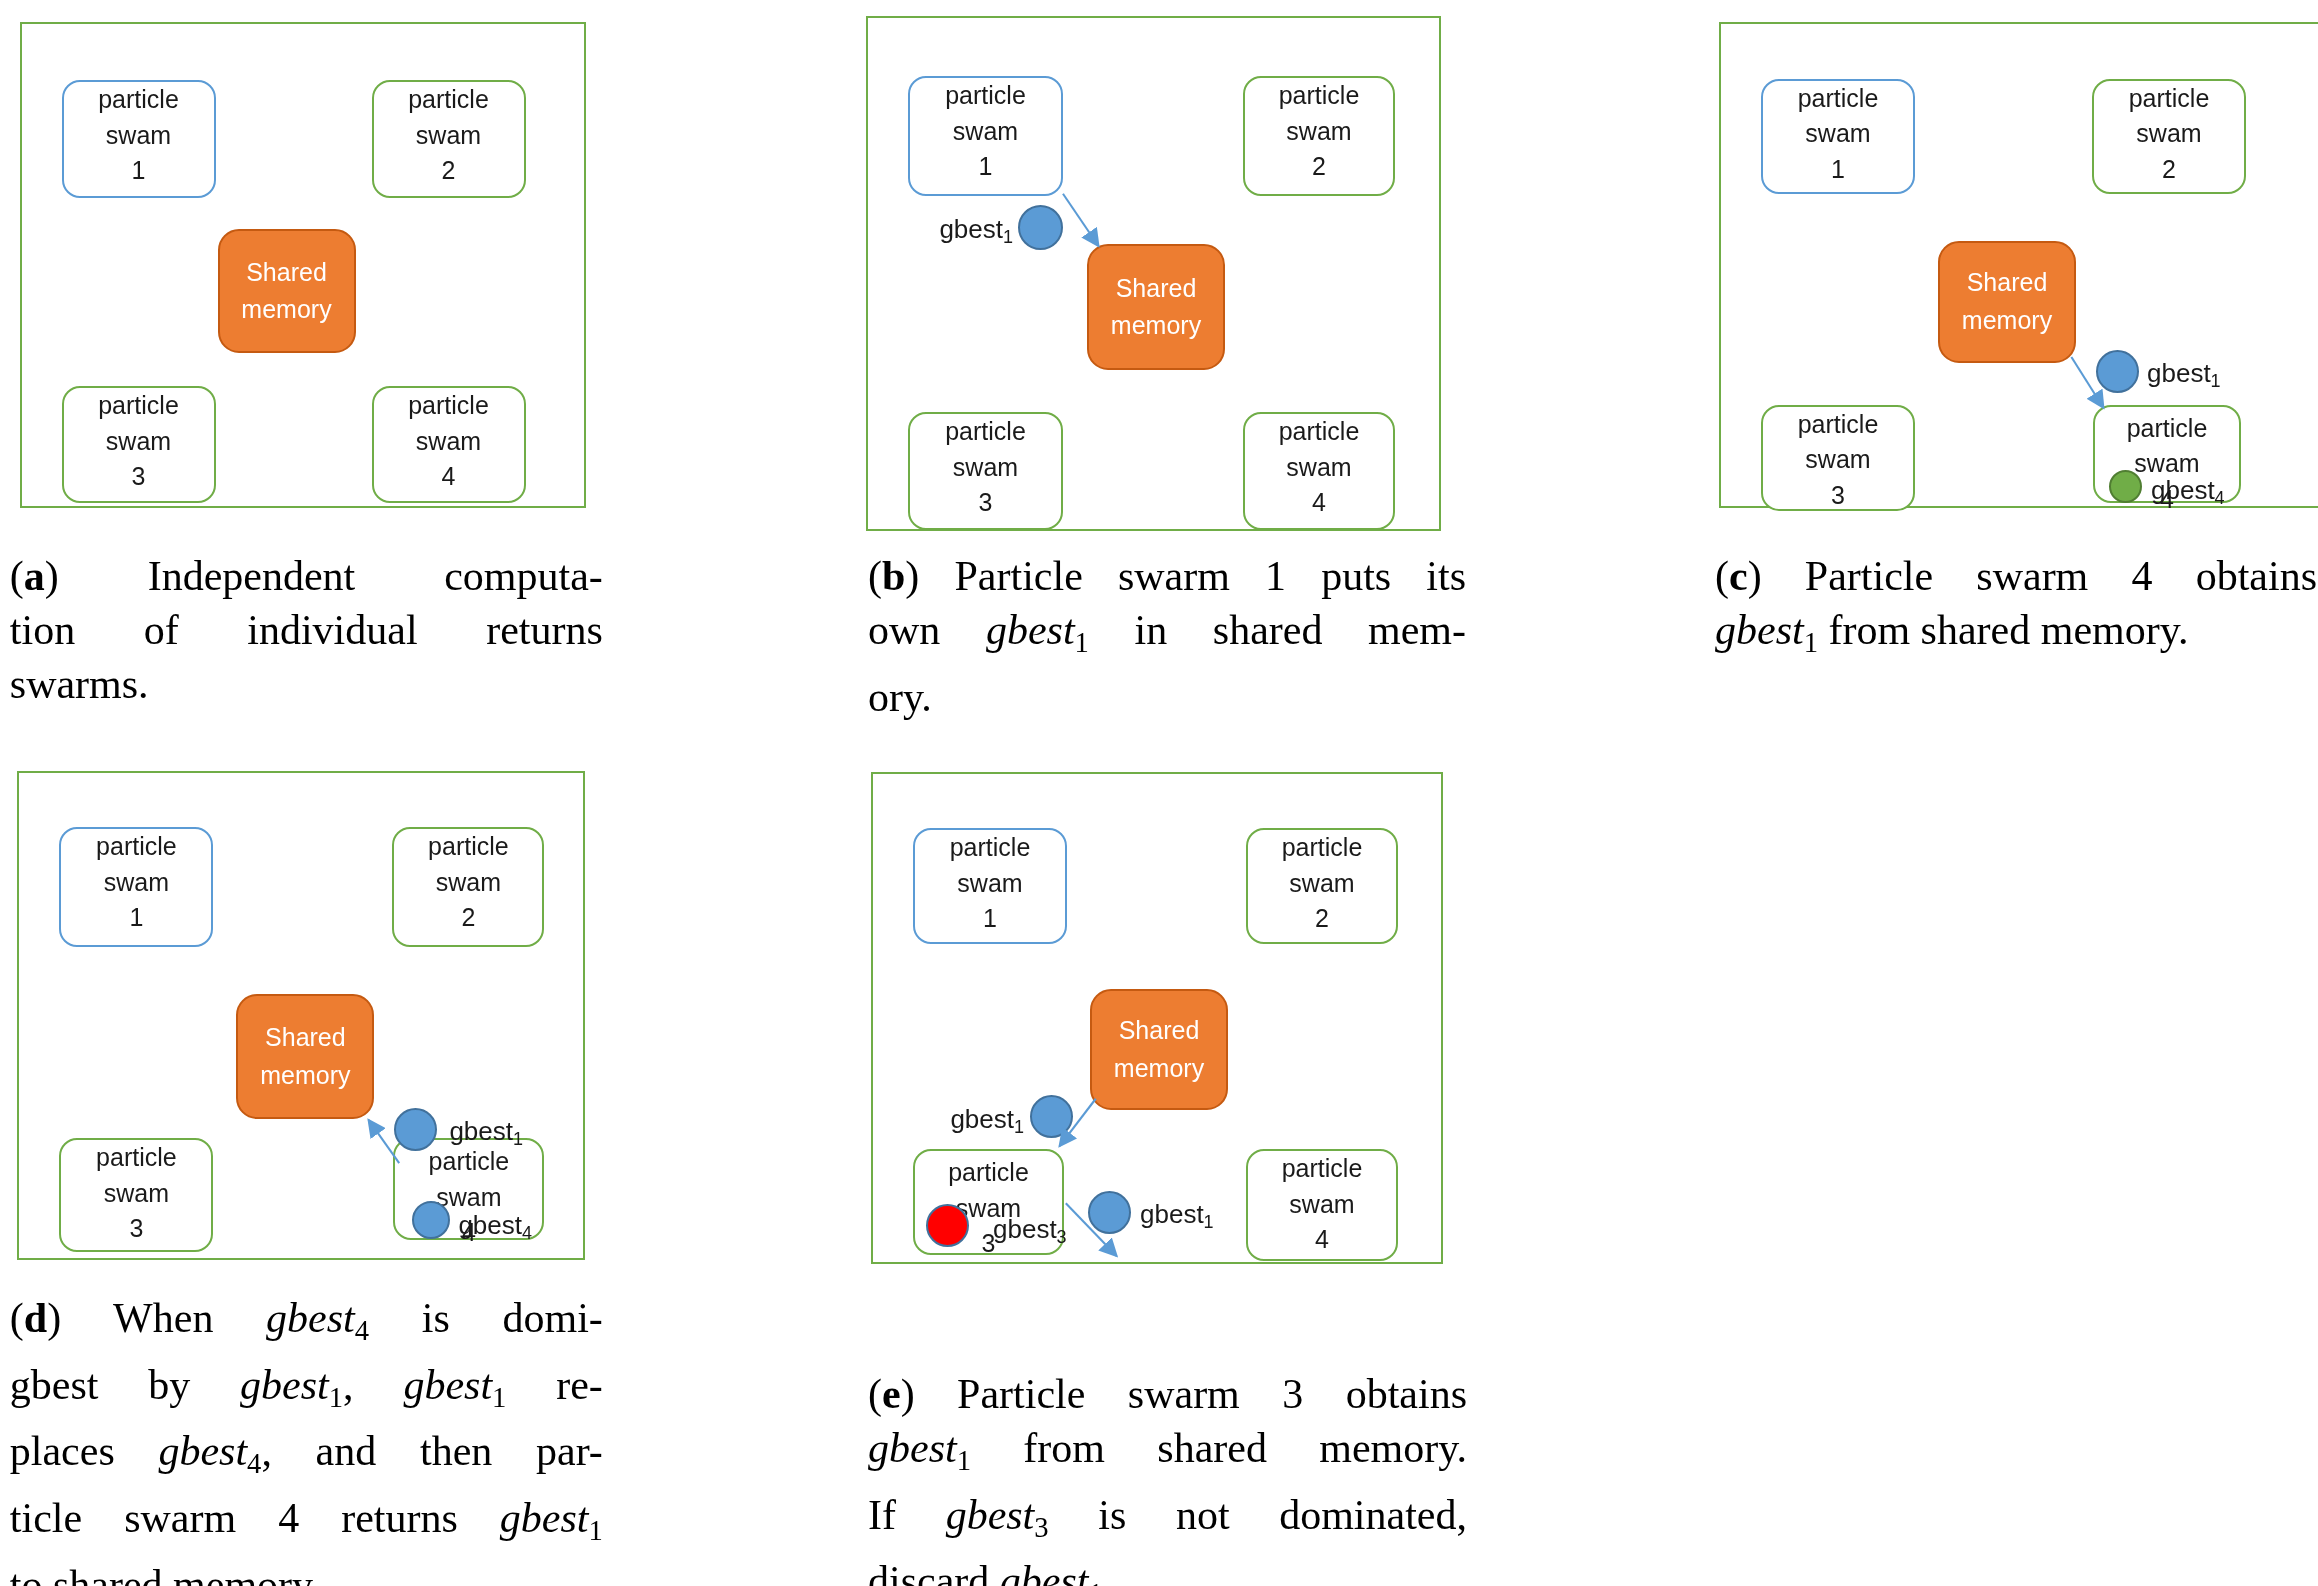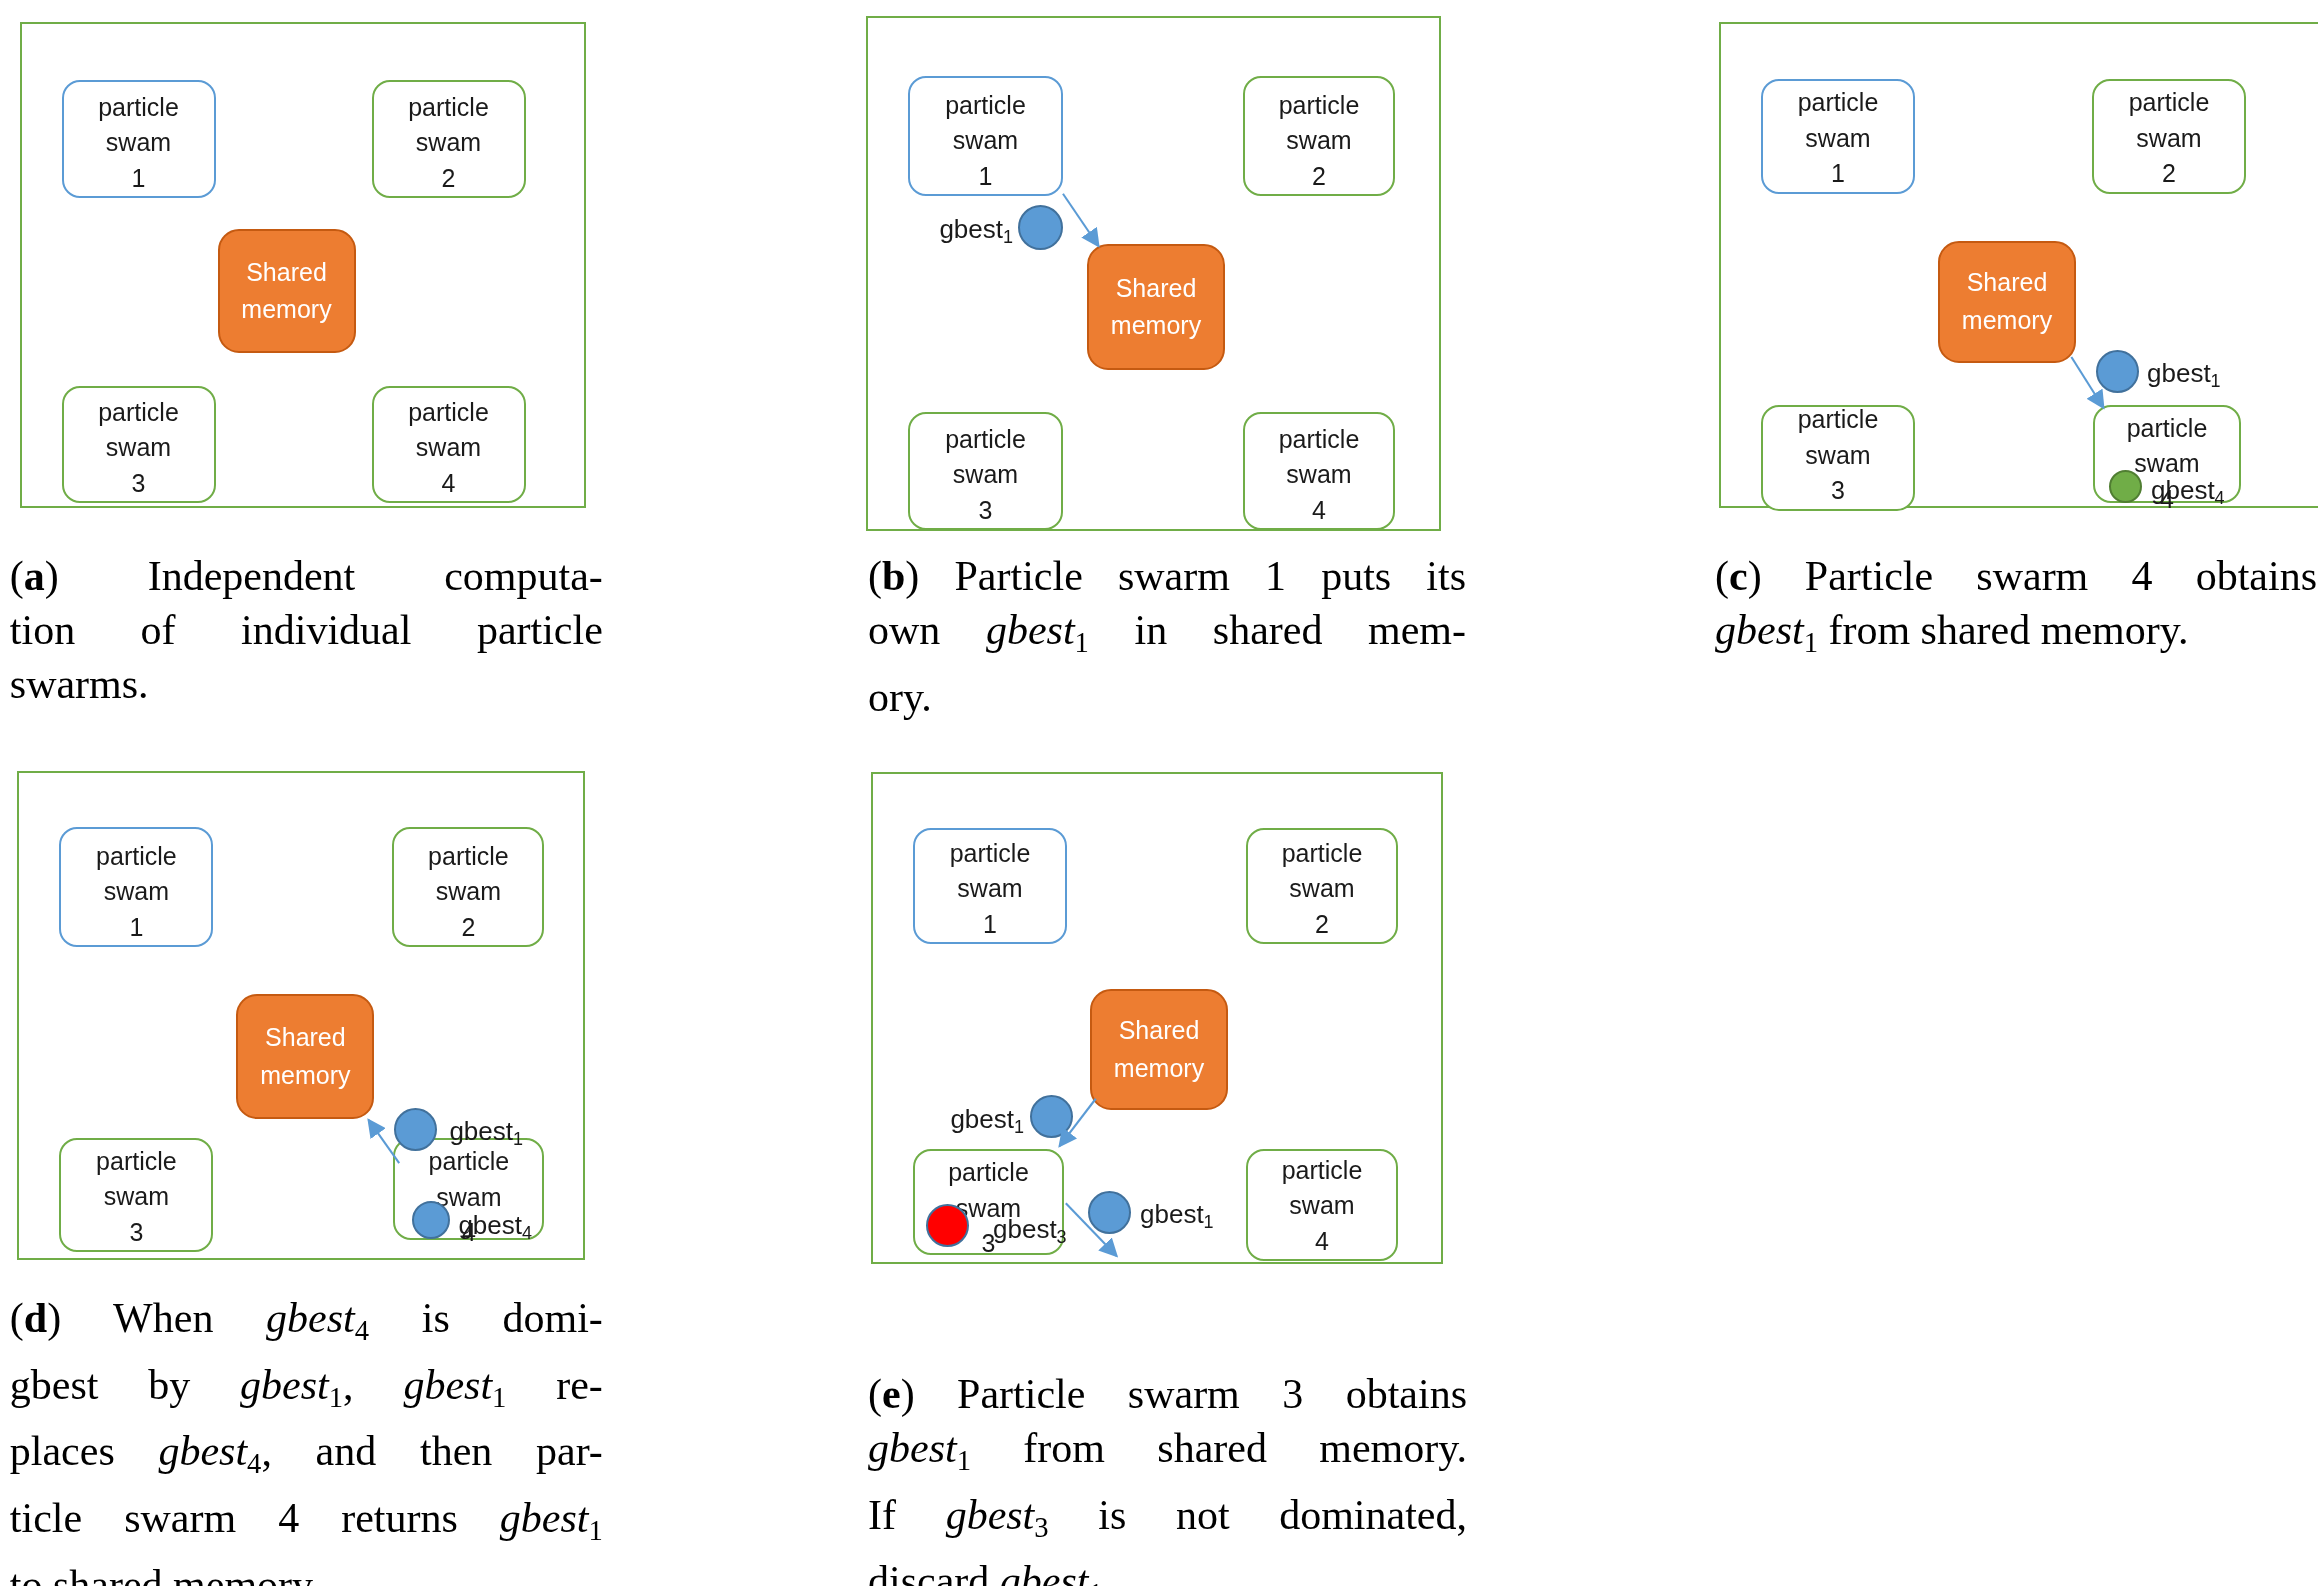--- a/index.html
+++ b/index.html
@@ -2,21 +2,21 @@
 <html style="font-size:11px"><head>
 <meta charset="utf-8">
 <style>
   html,body{margin:0;padding:0;background:#ffffff;}
   #fig{position:relative;width:2319px;height:1587px;background:#ffffff;
        font-family:"Liberation Sans",sans-serif;color:#1a1a1a;overflow:hidden;}
 
   
   .panel{position:absolute;border:2.1px solid #70AD47;background:#ffffff;}
   .sbox{position:absolute;border:2.1px solid #70AD47;border-radius:18px;background:#ffffff;
-        display:flex;align-items:flex-end;justify-content:center;text-align:center;
+        display:flex;align-items:flex-start;justify-content:center;text-align:center;
         font-size:25px;line-height:1.42;white-space:pre-line;}
   .sbox.blue{border-color:#5B9BD5;}
   .sbox.wide{align-items:flex-start;padding-top:4.2px;box-sizing:border-box;}
   .shared{position:absolute;background:#ED7D31;border:2.1px solid #C55A11;border-radius:21px;
           display:flex;align-items:center;justify-content:center;text-align:center;
           color:#ffffff;font-size:25px;line-height:1.5;white-space:pre-line;}
   .circle{position:absolute;border-radius:50%;box-sizing:border-box;}
   .c-blue{background:#5B9BD5;border:2.8px solid #41719C;}
   .c-green{background:#70AD47;border:2.8px solid #507E32;}
   .c-red{background:#FF0000;border:2.8px solid #41719C;}
@@ -171,21 +171,21 @@
             <path d="M0,0 L9,4.5 L0,9 z" fill="#5B9BD5"></path>
           </marker>
         </defs>
       <line x1="320" y1="466" x2="268" y2="534" stroke="#5B9BD5" stroke-width="3" marker-end="url(#ah-e)"></line>
       <line x1="277" y1="616" x2="350" y2="692" stroke="#5B9BD5" stroke-width="3" marker-end="url(#ah-e)"></line>
     </svg>
   </div>
 
   <div class="caption" style="left:9.8px;top:549px;width:593px">
     <div class="cl jl"><span>(</span><span class="bseg">a</span><span>)</span><span> Independent computa-</span></div>
-    <div class="cl jl"><span>tion of individual particle</span></div>
+    <div class="cl jl"><span>tion of individual returns</span></div>
     <div class="cl"><span>swarms.</span></div>
   </div>
 
   <div class="caption" style="left:868px;top:549px;width:598px">
     <div class="cl jl"><span>(</span><span class="bseg">b</span><span>)</span><span> Particle swarm 1 puts its</span></div>
     <div class="cl jl"><span>own </span><span class="it">gbest</span><span class="sb">1</span><span> in shared mem-</span></div>
     <div class="cl"><span>ory.</span></div>
   </div>
 
   <div class="caption" style="left:1715px;top:549px;width:602px">

